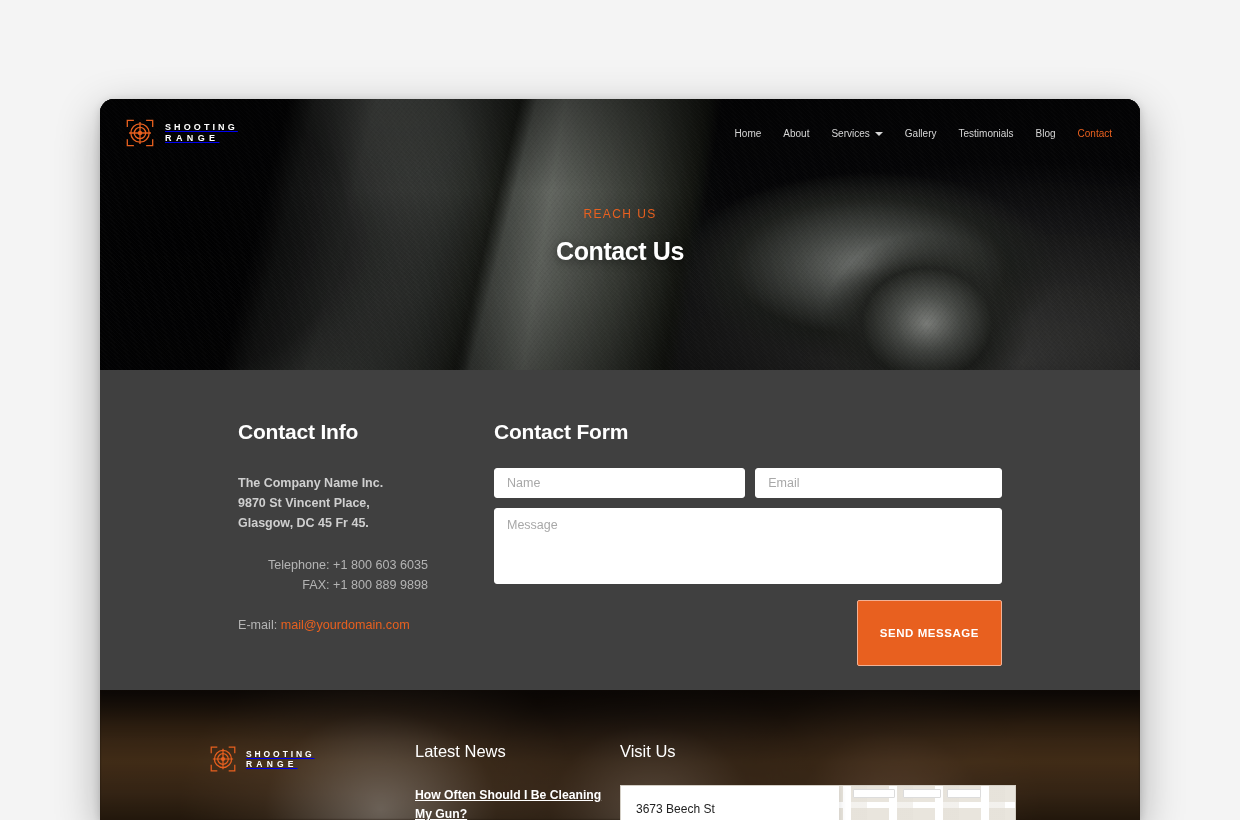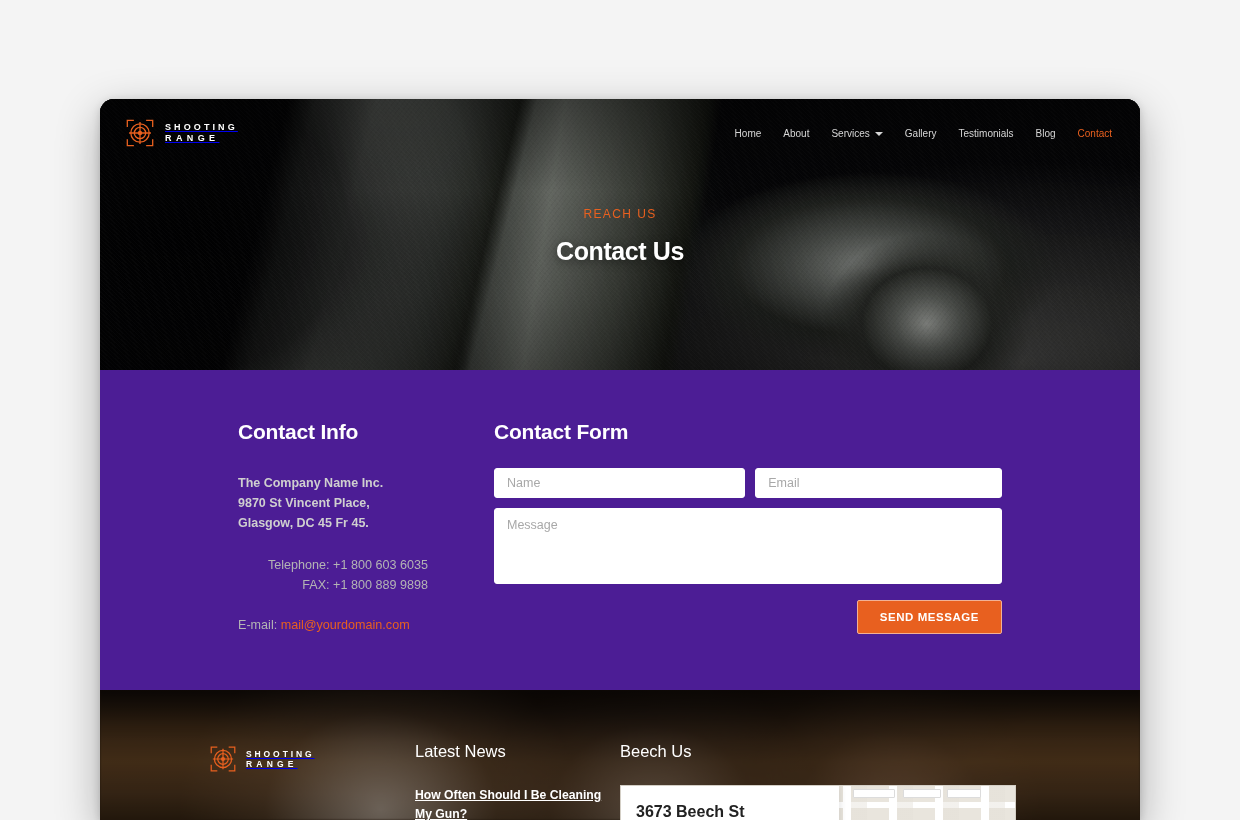--- a/index.html
+++ b/index.html
@@ -141,21 +141,21 @@
     color: #ffffff;
     font-size: 25px;
     font-weight: 700;
     letter-spacing: -0.4px;
     margin-top: 16px;
     text-shadow: 0 2px 10px rgba(0,0,0,0.55);
   }
 
   
   .contact-section {
-    background: #4c1d95;
+    background: #404040;
     padding: 50px 0 0 0;
     height: 320px;
     position: relative;
   }
   .contact-inner {
     display: flex;
     padding-left: 138px;
     padding-right: 138px;
     gap: 66px;
   }
@@ -230,21 +230,21 @@
     justify-content: flex-end;
   }
   .send-btn {
     background: #e8601f;
     border: 1px solid #f2b195;
     color: #ffffff;
     font-family: "Liberation Sans", sans-serif;
     font-size: 11.5px;
     font-weight: 700;
     letter-spacing: 0.55px;
-    padding: 10px 22px;
+    padding: 26px 22px;
     border-radius: 2px;
     cursor: pointer;
   }
 
   
   .site-footer {
     position: relative;
     height: 130px;
     overflow: hidden;
     background: #2d1d10;
@@ -329,22 +329,22 @@
     position: absolute;
     left: 0; top: 0;
     width: 218px;
     height: 100%;
     background: #ffffff;
     padding: 16px 0 0 15px;
     box-shadow: 2px 0 6px rgba(0,0,0,0.09);
   }
   .map-addr {
     color: #222222;
-    font-size: 16px;
-    font-weight: 700;
+    font-size: 12px;
+    font-weight: 400;
     line-height: 1.2;
   }
   .map-chip {
     position: absolute;
     top: 3px;
     height: 9px;
     background: #ffffff;
     border: 1px solid #dcdcdc;
     border-radius: 1px;
   }
@@ -480,21 +480,21 @@
           </span>
         </a>
       </div>
 
       <div class="foot-col-news">
         <h3 class="foot-heading">Latest News</h3>
         <a class="foot-news-item" href="#">How Often Should I Be Cleaning My Gun?</a>
       </div>
 
       <div class="foot-col-map">
-        <h3 class="foot-heading">Beech Us</h3>
+        <h3 class="foot-heading">Visit Us</h3>
 
         <div class="map-embed">
           <div class="map-streets"></div>
           <div class="map-blocks"></div>
 
           <div class="map-chip" style="left:232px; width:42px;"></div>
           <div class="map-chip" style="left:282px; width:38px;"></div>
           <div class="map-chip" style="left:326px; width:34px;"></div>
 
           <div class="map-card">

